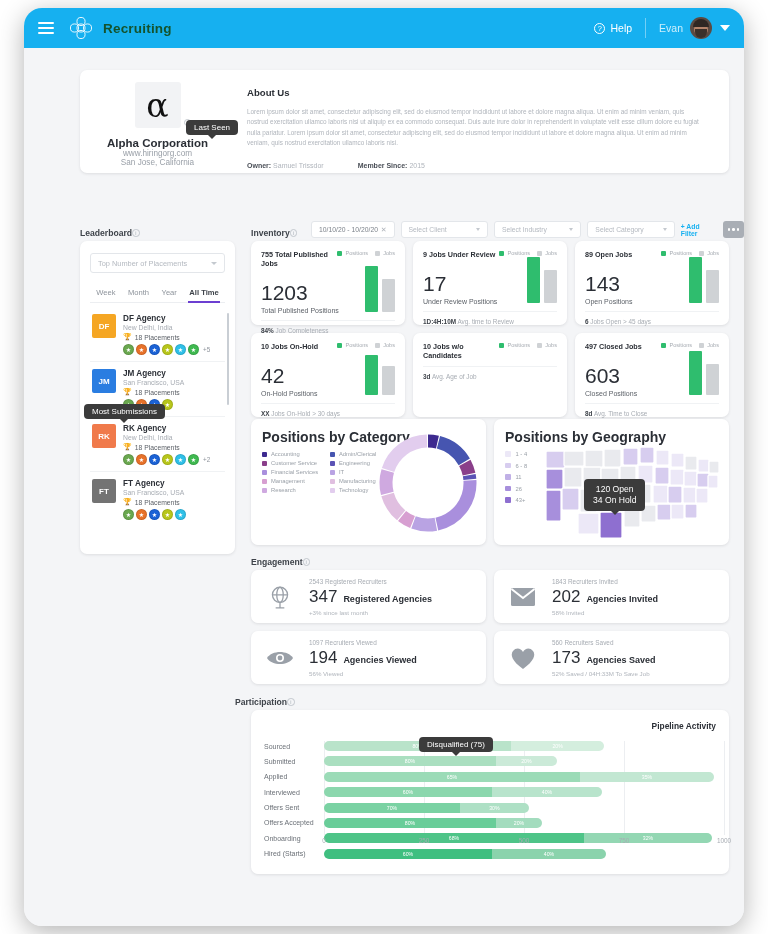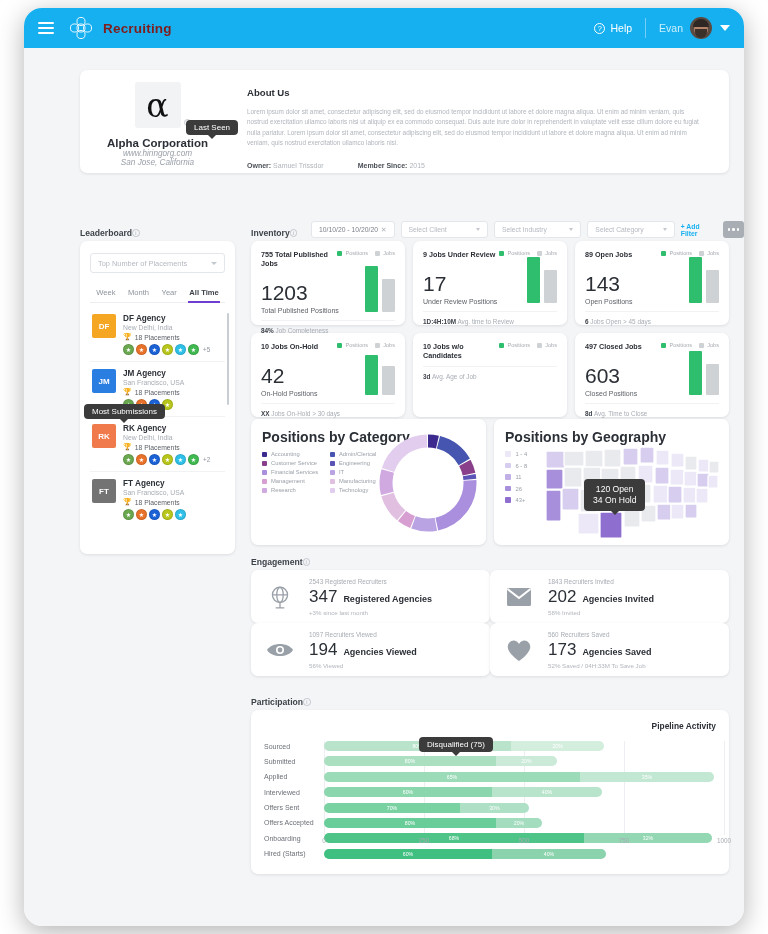--- a/index.html
+++ b/index.html
@@ -18,21 +18,21 @@
     box-shadow: 0 6px 26px rgba(0,0,0,0.30);
   }
   
   .topbar {
     height: 40px; background: #16b0f0; display: flex; align-items: center;
     padding: 0 14px; position: relative; z-index: 40;
   }
   .hamburger { width: 16px; display: flex; flex-direction: column; gap: 3px; cursor: pointer; margin-right: 14px; }
   .hamburger i { display: block; height: 2px; background: #fff; border-radius: 1px; }
   .brand-logo { width: 26px; height: 26px; margin-right: 9px; }
-  .brand-title { color: #7f1d1d; font-size: 13.5px; font-weight: 600; letter-spacing: .2px; }
+  .brand-title { color: #14532d; font-size: 13.5px; font-weight: 600; letter-spacing: .2px; }
   .topbar-right { margin-left: auto; display: flex; align-items: center; gap: 0; }
   .help-link { display: flex; align-items: center; gap: 5px; color: #fff; font-size: 10.5px; }
   .circ-q { width: 11px; height: 11px; border: 1.2px solid #fff; border-radius: 50%;
             font-size: 7.5px; line-height: 9px; text-align: center; color:#fff; }
   .divider-v { width: 1px; height: 20px; background: rgba(255,255,255,.4); margin: 0 13px; }
   .user-name { color: #cdeffc; font-size: 10.5px; margin-right: 7px; }
   .avatar { width: 22px; height: 22px; border-radius: 50%; background: #5b4a42; overflow: hidden; position: relative; }
   .avatar .face { position: absolute; left: 4px; top: 5px; width: 14px; height: 14px; border-radius: 50%; background: #b4836a; }
   .avatar .hair { position: absolute; left: 3px; top: 2px; width: 16px; height: 8px; border-radius: 8px 8px 0 0; background: #2f2723; }
   .avatar .beard { position: absolute; left: 5px; top: 12px; width: 12px; height: 9px; border-radius: 0 0 7px 7px; background: #3b302a; }
@@ -42,21 +42,21 @@
   .page { position: relative; height: 878px; background: #f4f5f7; padding: 0; }
 
   .card { background: #fff; border-radius: 7px; box-shadow: 0 1px 3px rgba(20,23,28,.10); }
 
   
   .profile { position: absolute; left: 56px; top: 22px; width: 649px; height: 103px; display: flex; }
   .profile-left { width: 155px; padding-top: 12px; display: flex; flex-direction: column; align-items: center; }
   .logo-sq { width: 46px; height: 46px; background: #f2f3f5; border-radius: 3px; display: flex; align-items: center; justify-content: center; }
   .logo-sq span { font-family: "DejaVu Serif", serif; font-size: 33px; line-height: 33px; color: #111; }
   .company-name { font-size: 11.5px; font-weight: 700; color: #2b2f36; margin-top: 9px; }
-  .company-url, .company-loc { font-size: 8.2px; color: #9aa0a8; margin-top: 0; font-style: italic; }
+  .company-url, .company-loc { font-size: 8.2px; color: #9aa0a8; margin-top: 0; }
   .profile-right { flex: 1; padding: 17px 22px 0 12px; }
   .about-title { font-size: 9.6px; font-weight: 700; color: #2b2f36; margin-bottom: 9px; }
   .about-body { font-size: 6.4px; line-height: 1.62; color: #b0b5bc; }
   .about-meta { margin-top: 13px; display: flex; gap: 34px; font-size: 7px; color: #b0b5bc; }
   .about-meta b { color: #4a4f57; }
 
   
   .tip { position: absolute; background: #3b3b3b; color: #fff; font-size: 8px;
          padding: 3px 8px; border-radius: 4px; white-space: nowrap; z-index: 30; margin-top: 16px; }
   .tip:after { content: ""; position: absolute; left: 50%; margin-left: -4px; bottom: -4px;
@@ -141,31 +141,31 @@
 
   .map-legend { position: absolute; left: 11px; top: 32px; display: flex; flex-direction: column; gap: 5.5px; }
   .ml { display: flex; align-items: center; gap: 5px; font-size: 5.8px; color: #9aa0a8; }
   .ml i { width: 5.5px; height: 5.5px; border-radius: 1px; display: block; }
   .map-wrap { position: absolute; left: 48px; top: 18px; }
   .map-tip { left: 90px; top: 44px; font-size: 8.6px; padding: 5px 9px; line-height: 1.3; text-align: center; }
 
   
   .eng-label { position: absolute; left: 227px; top: 509px; }
   .eng-grid { position: absolute; left: 227px; top: 522px; width: 478px; display: grid;
-              grid-template-columns: 1fr 1fr; }
+              grid-template-columns: 1fr 1fr; gap: 8px; }
   .eng { height: 53px; display: flex; align-items: center; padding: 0 14px; gap: 14px; }
   .eng-ico { width: 30px; height: 30px; display: flex; align-items: center; justify-content: center; color: #9aa0a8; flex: 0 0 30px; }
   .eng-small { font-size: 6.4px; color: #a7acb3; }
   .eng-main { display: flex; align-items: baseline; gap: 6px; margin: 2px 0 2px; }
   .eng-num { font-size: 17px; color: #2b2f36; }
   .eng-lab { font-size: 9px; font-weight: 700; color: #2b2f36; }
   .eng-foot { font-size: 6.2px; color: #b0b5bc; }
 
   
-  .part-label { position: absolute; left: 227px; top: 649px; }
+  .part-label { position: absolute; left: 211px; top: 649px; }
   .part-card { position: absolute; left: 227px; top: 662px; width: 478px; height: 164px; padding: 11px 13px; }
   .part-title { font-size: 8.4px; font-weight: 700; color: #2b2f36; margin-bottom: 10px; text-align: right; }
   .pipe { position: relative; margin-left: 60px; height: 110px; }
   .grid-lines { position: absolute; inset: 0 0 16px 0; }
   .grid-lines i { position: absolute; top: 0; bottom: 0; width: 1px; background: #eceef1; }
   .prow { position: relative; height: 10px; margin-bottom: 5.4px; display: flex; align-items: center; }
   .prow-label { position: absolute; left: -60px; width: 56px; text-align: left; font-size: 7px; color: #6b7077; }
   .pbar { height: 10px; display: flex; border-radius: 5px; overflow: hidden; }
   .seg { height: 100%; display: flex; align-items: center; justify-content: center; font-size: 5.2px; color: #fff; }
   .axis { position: absolute; left: 0; right: 0; bottom: 0; height: 14px; }

